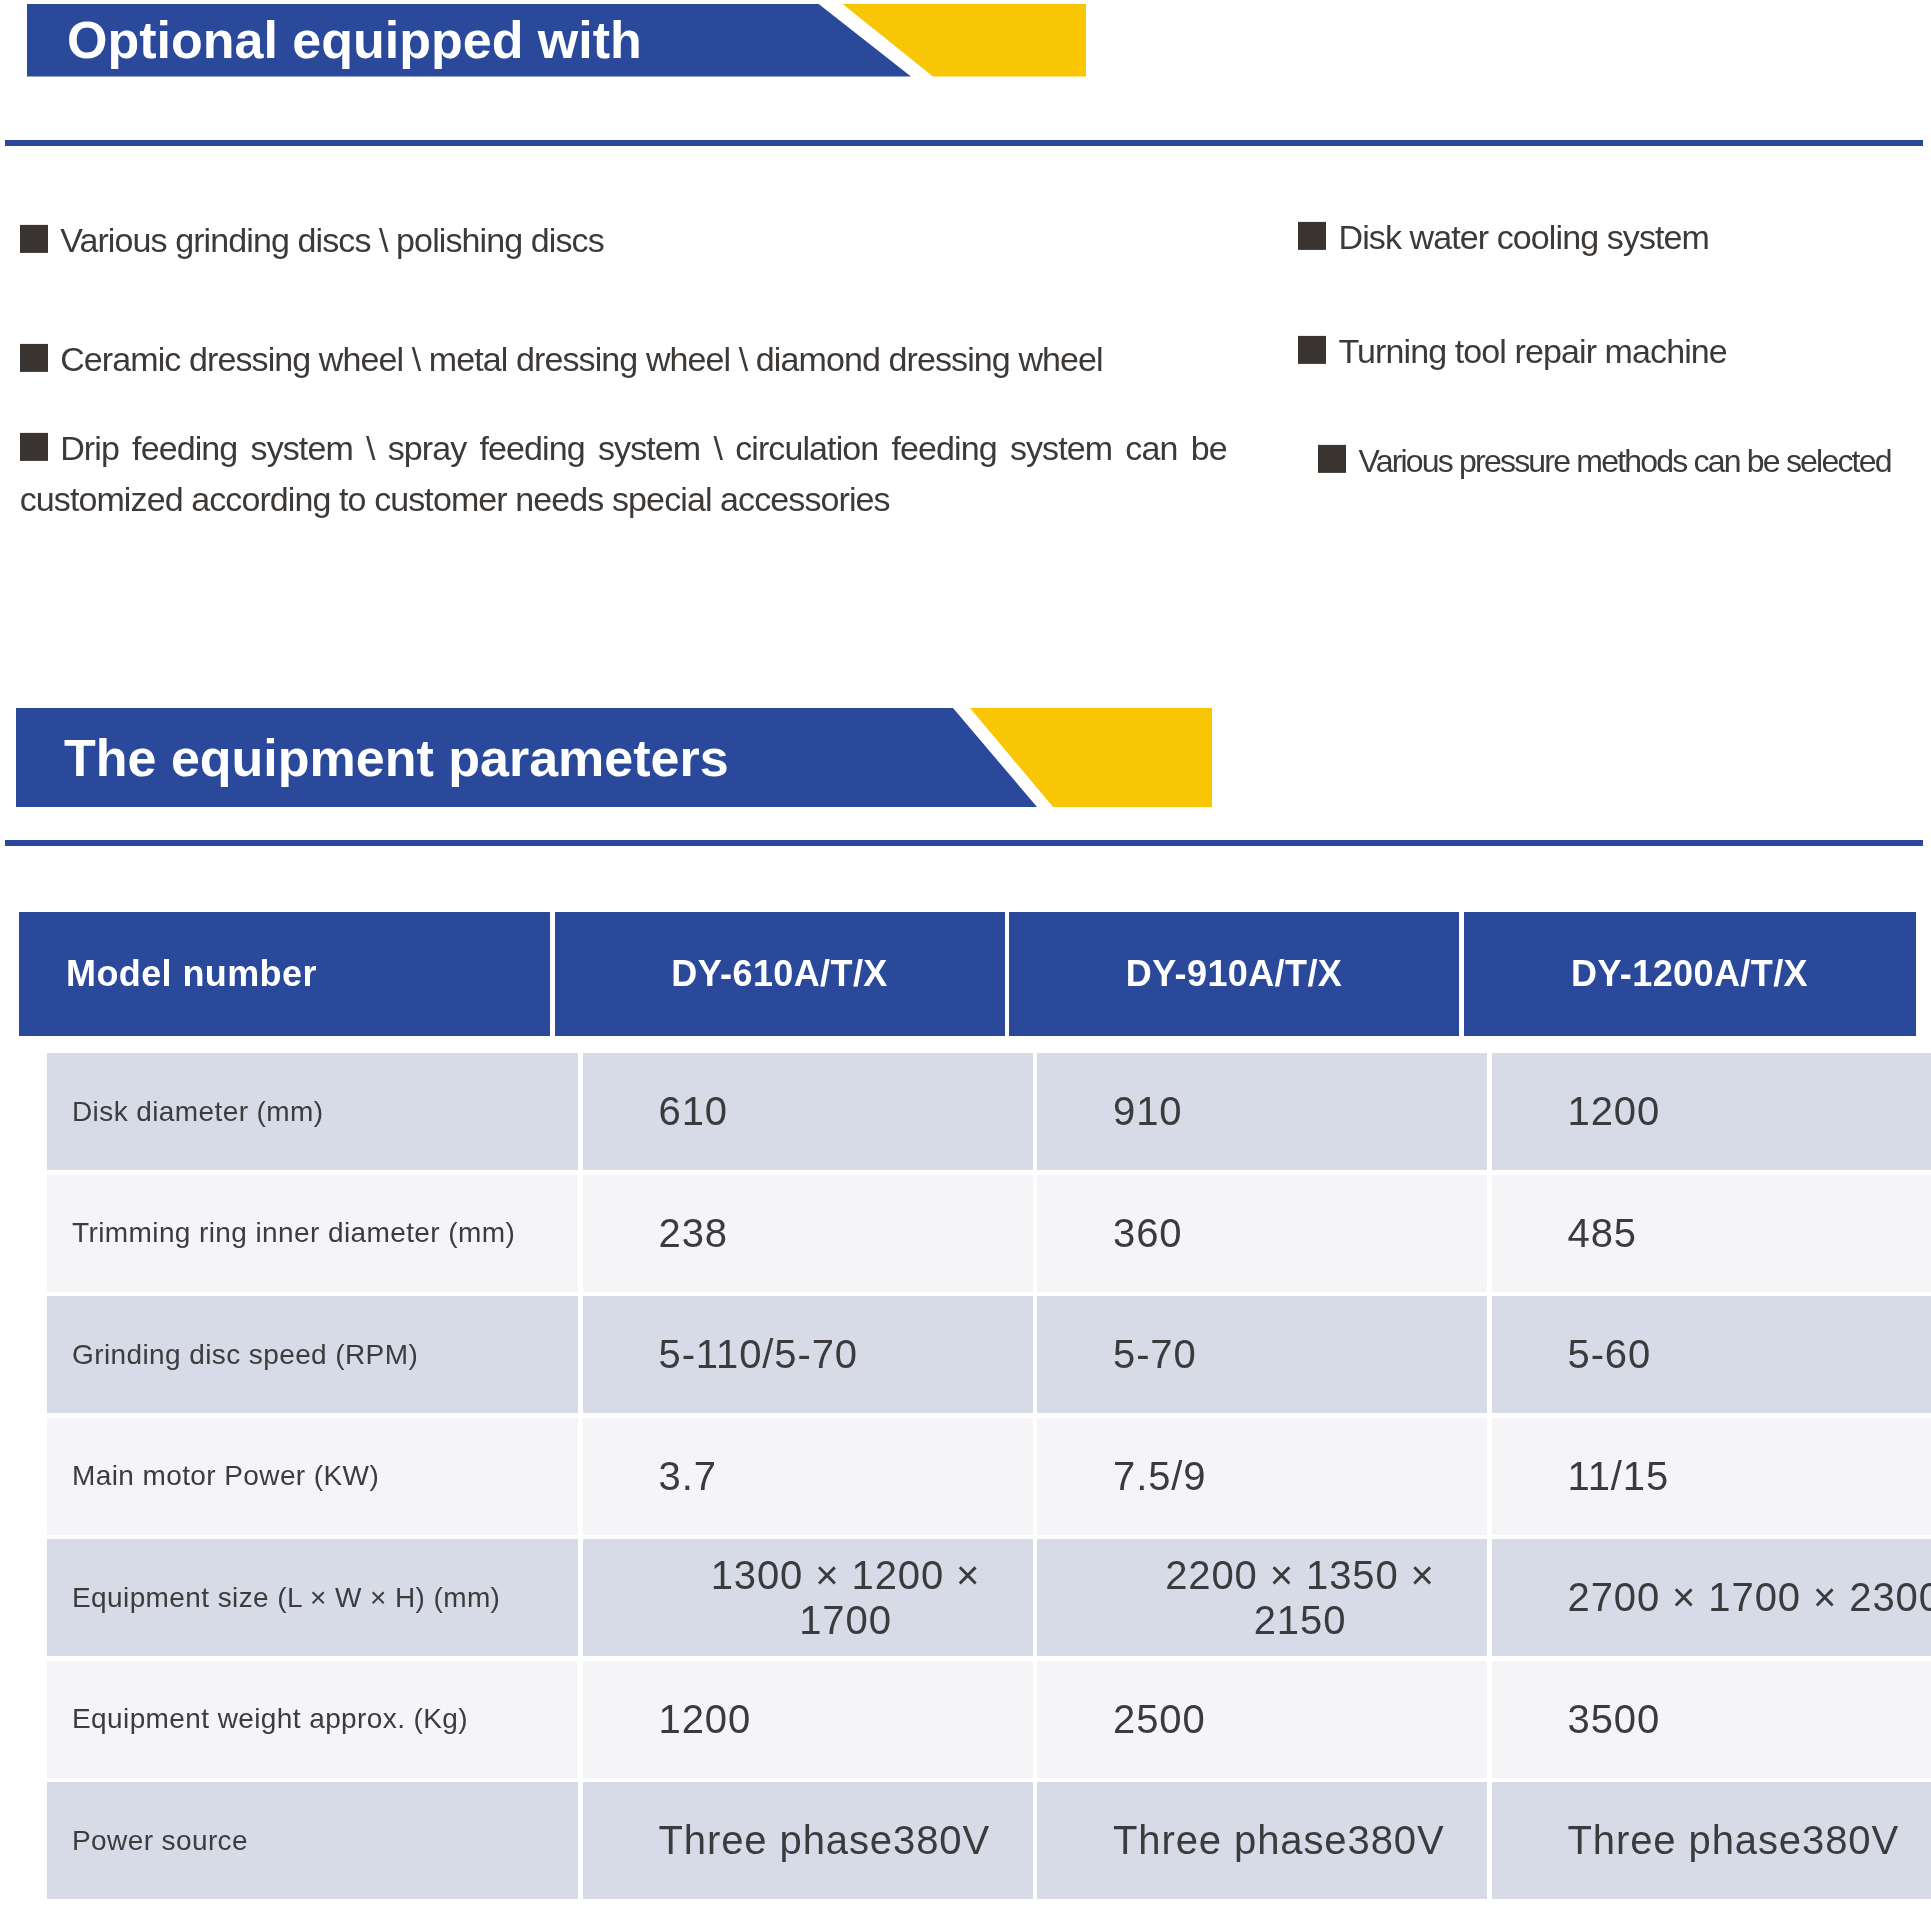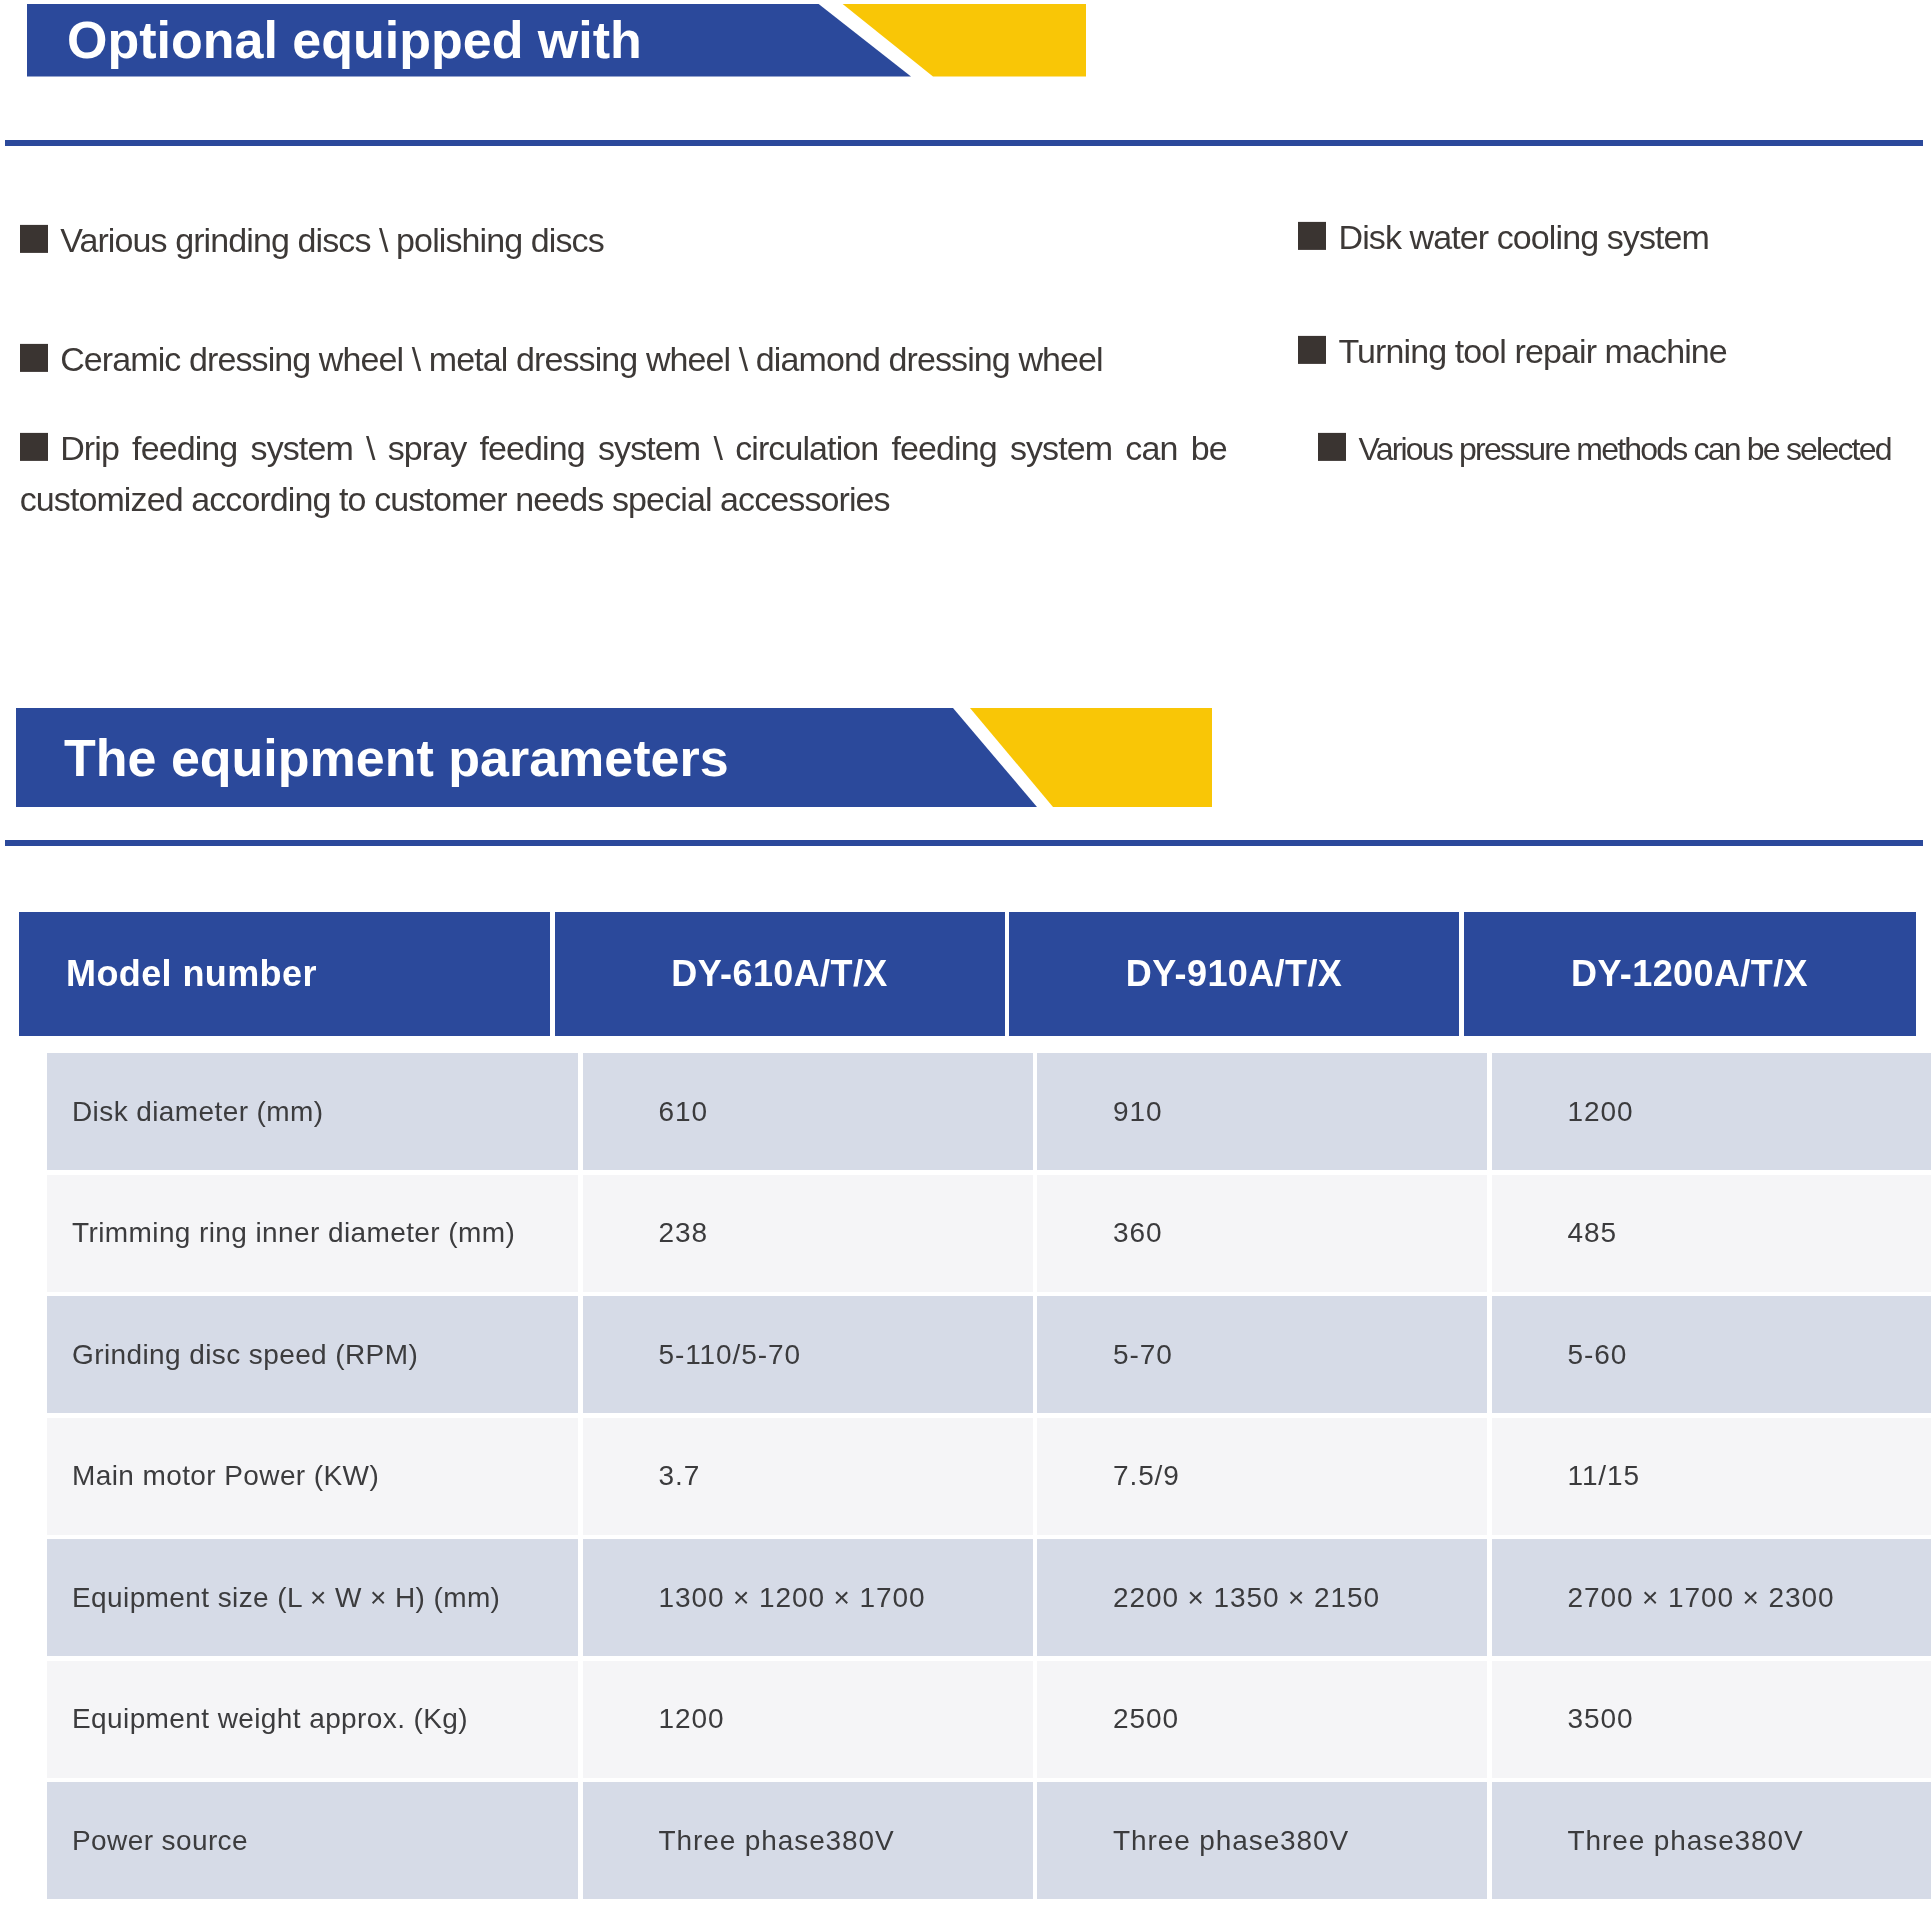--- a/index.html
+++ b/index.html
@@ -44,21 +44,21 @@
     display:inline-block; width:28px; height:28px;
     background:#3a3431; margin-right:12.5px; transform:translateY(0.9px);
   }
   .bullet.wrap { white-space:normal; width:1207px; text-align:justify; }
   .bullet.tight { font-size:32px; letter-spacing:-1.8px; }
   .bL1 { left:19.7px;   top:215px; }
   .bL2 { left:19.7px;   top:334px; }
   .bL3 { left:19.7px;   top:423px; }
   .bR1 { left:1298px; top:212px; }
   .bR2 { left:1298px; top:326px; }
-  .bR3 { left:1298px; top:424px;padding-left:20px; }
+  .bR3 { left:1298px; top:436px;padding-left:20px; }
 
   
   .tbl { position:absolute; left:19px; top:912px; width:1898px; }
   .trow {
     display:grid;
     grid-template-columns:531px 450px 450px 452px;
     column-gap:4.5px;
   }
   .trow > div { display:flex; align-items:center; }
   .thead { margin-bottom:17px; }
@@ -69,21 +69,21 @@
   }
   .thead > .th-first { justify-content:flex-start; padding-left:47px; }
   .tbody-row { margin-bottom:4.5px;padding-left:28px; }
   .tbody-row > div { height:117px; }
   .tbody-row.alt  > div { background:#d6dbe7; }
   .tbody-row.base > div { background:#f5f5f7; }
   .td-label {
     padding-left:25px; font-size:28px; letter-spacing:0.4px; color:#3c3c3e;
   }
   .td-val {
-    padding-left:76px; font-size:28px; letter-spacing:0.9px; color:#3b3b3d;text-align:center;
+    padding-left:76px; font-size:40px; letter-spacing:0.9px; color:#3b3b3d;text-align:center;
   }
 </style>
 </head>
 <body>
 
 <div class="page">
 
   <div class="banner banner1">
     <div class="shape blue"></div>
     <div class="shape yellow"></div>

